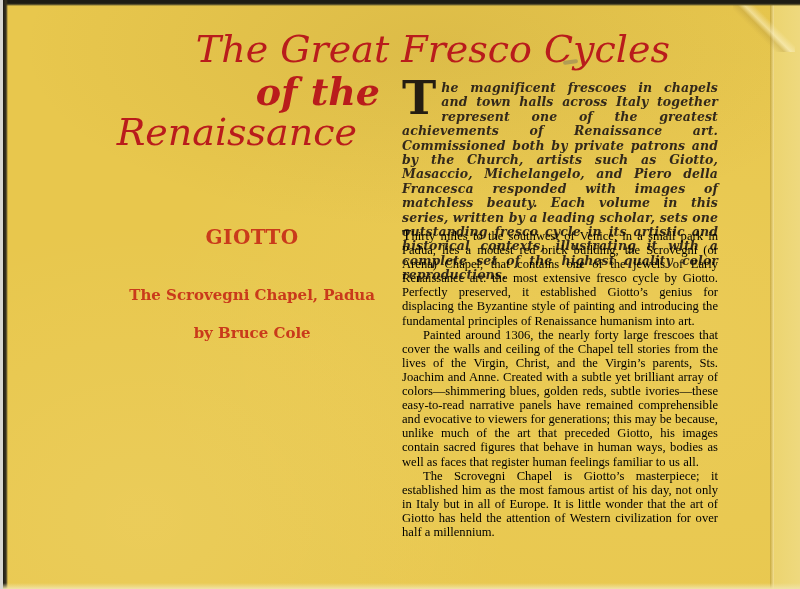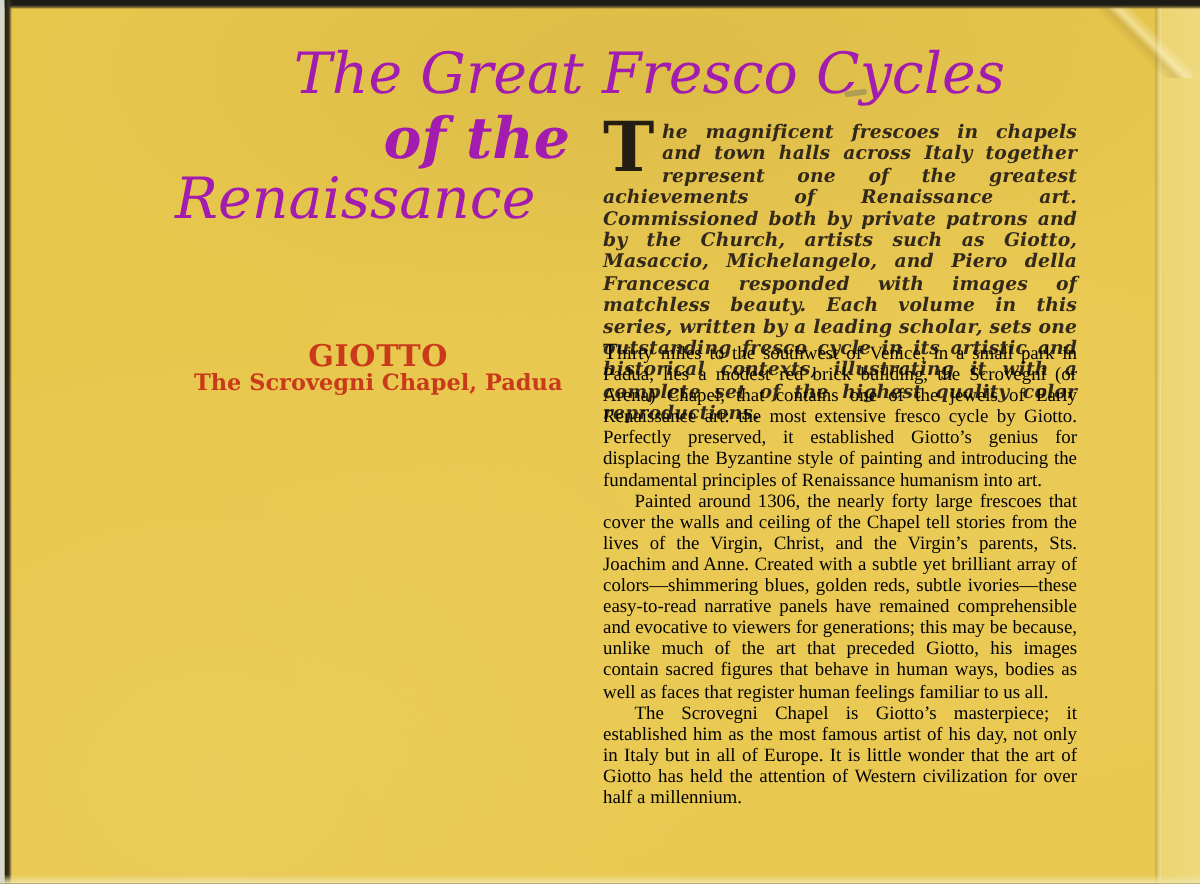--- a/index.html
+++ b/index.html
@@ -24,38 +24,38 @@
     background:linear-gradient(225deg, rgba(0,0,0,0) 40%, rgba(252,243,205,0.55) 49%, rgba(170,140,55,0.28) 55%, rgba(0,0,0,0) 63%); }
   .scan-smudge { position:absolute; left:563px; top:60px; width:15px; height:4px;
     background:rgba(120,112,95,0.45); transform:rotate(-8deg); border-radius:2px; z-index:2; }
   .texture { position:absolute; inset:0; pointer-events:none; z-index:1;
     background:
       radial-gradient(ellipse 600px 260px at 55% 8%, rgba(120,90,20,0.10), rgba(0,0,0,0) 70%),
       radial-gradient(ellipse 520px 420px at 18% 88%, rgba(255,240,180,0.12), rgba(0,0,0,0) 70%),
       radial-gradient(ellipse 700px 500px at 82% 60%, rgba(255,236,170,0.10), rgba(0,0,0,0) 75%); }
 
   
-  .t-line { position:absolute; white-space:nowrap; color:#a21caf;
+  .t-line { position:absolute; white-space:nowrap; color:#b91c1c;
     font-style:italic; font-family:"DejaVu Serif", serif; font-size:38px; line-height:1; z-index:5; }
   .t1 { top:30px;  right:130px; }
   .t2 { top:73px;  right:420px;font-weight:bold; }
   .t3 { top:113px; right:443px; }
 
   
   .intro { position:absolute; left:402px; top:81px; width:316px; z-index:5;
     text-align:justify; font-family:"DejaVu Serif", serif; font-style:italic; font-weight:bold;
     font-size:12.5px; line-height:14.4px; color:#33291b; letter-spacing:0.1px; }
   .dropcap { float:left; font-style:normal; font-weight:bold; color:#241d12;
     font-size:46px; line-height:33px; padding:1px 5px 0 0; font-family:"DejaVu Serif", serif; }
 
   
   .heading { position:absolute; right:425px; top:227px; z-index:5; text-align:center;
     color:#c93a1b; font-family:"DejaVu Serif", serif; font-weight:bold; }
   .artist   { font-size:20px; line-height:20px; letter-spacing:0.5px; }
-  .subtitle { font-size:15px; line-height:17px; }
+  .subtitle { font-size:15px; line-height:17px;margin-top:40px; }
   .byline   { font-size:15px; line-height:17px; margin-top:21px; }
 
   
   .body-text { position:absolute; left:402px; top:228px; width:316px; z-index:5;
     font-family:"Liberation Serif", serif; font-size:12.6px; line-height:14.1px;
     text-align:justify; color:#000000; }
   .body-text p { margin:0; }
   .body-text p.indent { text-indent:21px; }
   .body-text p.first::first-letter { font-size:15.5px; }
 </style>
@@ -78,20 +78,21 @@
     <span class="t-line t1">The Great Fresco Cycles</span>
     <span class="t-line t2">of the</span>
     <span class="t-line t3">Renaissance</span>
   </h1>
 
   <div class="intro"><span class="dropcap">T</span><span>he magnificent frescoes in chapels and town halls across Italy together represent one of the greatest achievements of Renaissance art.  Commissioned both by private patrons and by the Church, artists such as Giotto, Masaccio, Michelangelo, and Piero della Francesca responded with images of matchless beauty.  Each volume in this series, written by a leading scholar, sets one outstanding fresco cycle in its artistic and historical contexts, illustrating it with a complete set of the highest quality color reproductions.</span></div>
 
   <div class="heading">
     <div class="artist">GIOTTO</div>
     <div class="subtitle">The Scrovegni Chapel, Padua</div>
+    <div class="byline">by Bruce Cole</div>
   </div>
 
   <div class="body-text">
     <p class="first">Thirty miles to the southwest of Venice, in a small park in Padua, lies a modest red brick building, the Scrovegni (or Arena) Chapel, that contains one of the jewels of Early Renaissance art: the most extensive fresco cycle by Giotto.  Perfectly preserved, it established Giotto’s genius for displacing the Byzantine style of painting and introducing the fundamental principles of Renaissance humanism into art.</p>
     <p class="indent">Painted around 1306, the nearly forty large frescoes that cover the walls and ceiling of the Chapel tell stories from the lives of the Virgin, Christ, and the Virgin’s parents, Sts. Joachim and Anne.  Created with a subtle yet brilliant array of colors—shimmering blues, golden reds, subtle ivories—these easy-to-read narrative panels have remained comprehensible and evocative to viewers for generations; this may be because, unlike much of the art that preceded Giotto, his images contain sacred figures that behave in human ways, bodies as well as faces that register human feelings familiar to us all.</p>
     <p class="indent">The Scrovegni Chapel is Giotto’s masterpiece; it established him as the most famous artist of his day, not only in Italy but in all of Europe.  It is little wonder that the art of Giotto has held the attention of Western civilization for over half a millennium.</p>
   </div>
 
 </div>
 

